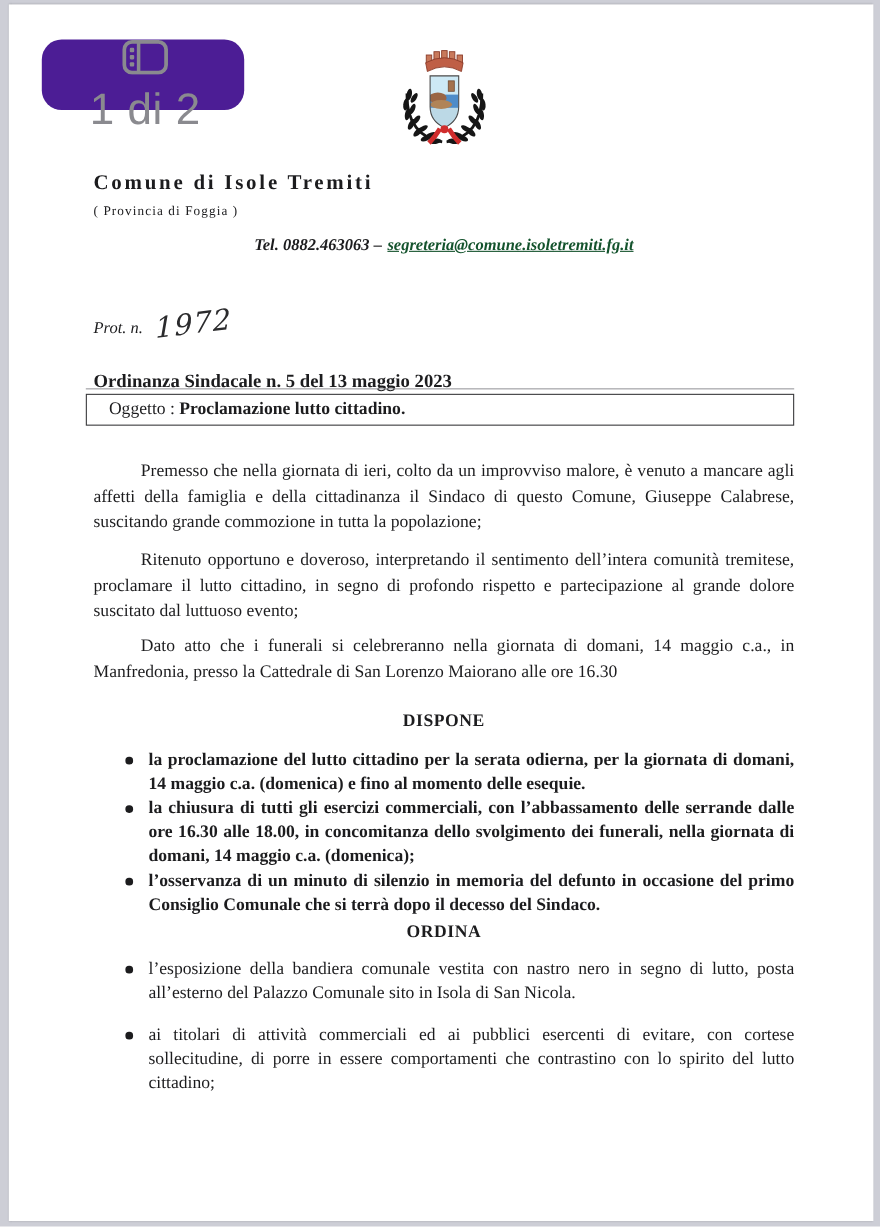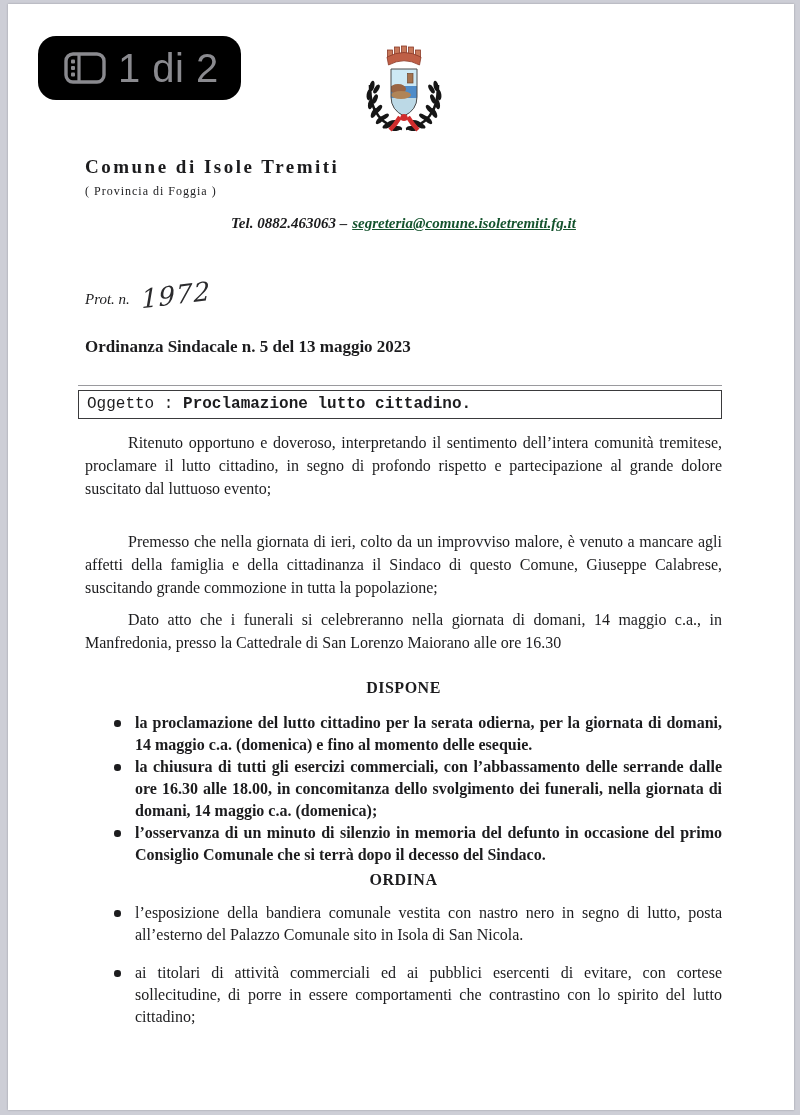--- a/index.html
+++ b/index.html
@@ -14,27 +14,28 @@
   .page {
     position:absolute; left:8px; top:4px; right:6px; bottom:5px;
     background:#ffffff;
     box-shadow:0 0 2px rgba(0,0,0,.25);
     padding:0 72px 0 77px;
   }
   
   .badge {
     position:absolute; left:30px; top:32px;
     height:64px; min-width:184px;
-    background:#000000;
+    background:#4c1d95;
     border-radius:18px;
     display:flex; align-items:center; gap:12px;
     padding:0 22px 0 26px;
     font-family:"Liberation Sans", sans-serif;
     color:#8a8a8f;
     cursor:pointer;
+    flex-direction:column;
   }
   .badge svg { flex:0 0 auto; }
   .badge .label { font-size:40px; line-height:1; letter-spacing:.5px; }
 
   .crest { width:100px; height:112px; margin:21px auto 0; }
 
   .muni {
     margin-top:18px; text-align:left;
     font-size:19px; font-weight:bold; letter-spacing:2.5px; line-height:24px;
   }
@@ -48,25 +49,25 @@
   .prot { margin-top:47px; height:34px; font-size:15px; font-style:italic; }
   .prot .num {
     display:inline-block; font-family:"DejaVu Serif", serif;
     font-size:26px; font-style:italic; letter-spacing:1px;
     transform:rotate(-7deg) skewX(-6deg); margin-left:7px; color:#2b2b2d;
   }
 
   .doc-title { margin-top:22px; font-size:17px; font-weight:bold; line-height:22px; }
 
   .subject-box {
-    position:relative; margin-top:32px; margin-left:-7px;
+    position:relative; margin-left:-7px;
     width:calc(100% + 7px);
     border:1.5px solid #3a3a3c;
-    padding:3px 8px 4px 8px;
-    font-size:16px; line-height:20px;font-family:Liberation Mono, monospace;
+    padding:3px 8px 4px 20px;
+    font-size:16px; line-height:20px;
   }
   .subject-box::before {
     content:""; position:absolute; left:-1px; right:-1px; top:-6px;
     border-top:1px solid #9a9a9e;
   }
   .subject-box b { font-weight:bold; }
 
   p.body {
     font-size:16px; line-height:23px; text-align:justify; text-indent:43px;
   }
@@ -185,22 +186,22 @@
     <span class="num">1972</span>
   </div>
 
   <div class="doc-title">Ordinanza Sindacale n. 5 del 13 maggio 2023</div>
 
   <div class="subject-box">
     <span>Oggetto :</span>
     <b>Proclamazione lutto cittadino.</b>
   </div>
 
+  <p class="body p1">Premesso che nella giornata di ieri, colto da un improvviso malore, è venuto a mancare agli affetti della famiglia e della cittadinanza il Sindaco di questo Comune, Giuseppe Calabrese, suscitando grande commozione in tutta la popolazione;</p>
   <p class="body p2">Ritenuto opportuno e doveroso, interpretando il sentimento dell’intera comunità tremitese, proclamare il lutto cittadino, in segno di profondo rispetto e partecipazione al grande dolore suscitato dal luttuoso evento;</p>
-  <p class="body p1">Premesso che nella giornata di ieri, colto da un improvviso malore, è venuto a mancare agli affetti della famiglia e della cittadinanza il Sindaco di questo Comune, Giuseppe Calabrese, suscitando grande commozione in tutta la popolazione;</p>
   <p class="body p3">Dato atto che i funerali si celebreranno nella giornata di domani, 14 maggio c.a., in Manfredonia, presso la Cattedrale di San Lorenzo Maiorano alle ore 16.30</p>
 
   <div class="center-head">DISPONE</div>
 
   <ul class="dispositivo bold">
     <li>la proclamazione del lutto cittadino per la serata odierna, per la giornata di domani, 14 maggio c.a. (domenica) e fino al momento delle esequie.</li>
     <li>la chiusura di tutti gli esercizi commerciali, con l’abbassamento delle serrande dalle ore 16.30 alle 18.00, in concomitanza dello svolgimento dei funerali, nella giornata di domani, 14 maggio c.a. (domenica);</li>
     <li>l’osservanza di un minuto di silenzio in memoria del defunto in occasione del primo Consiglio Comunale che si terrà dopo il decesso del Sindaco.</li>
   </ul>
 

